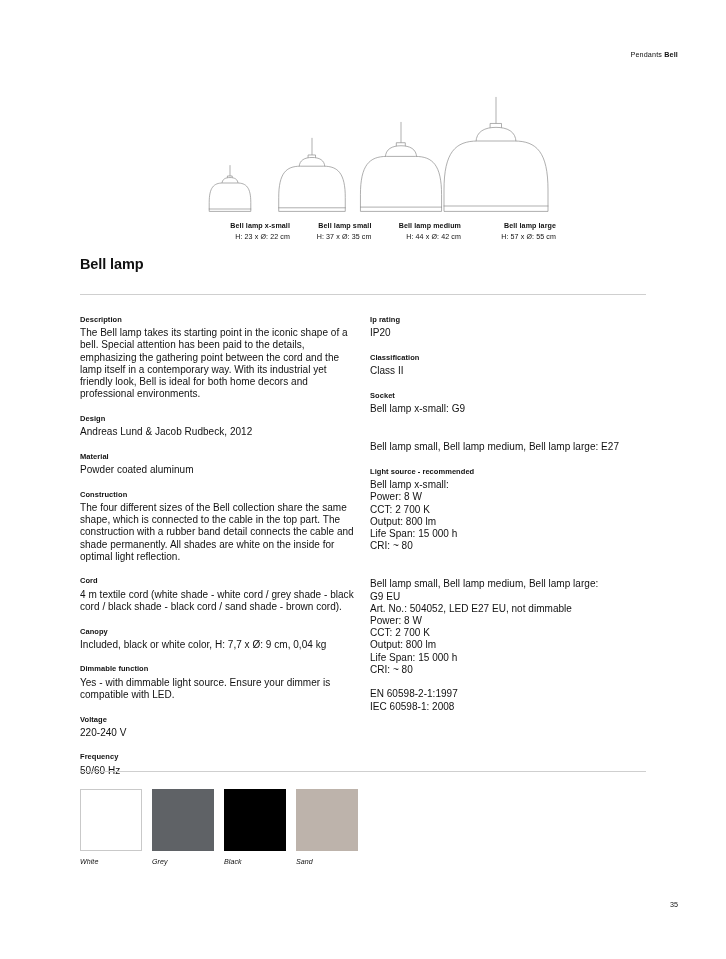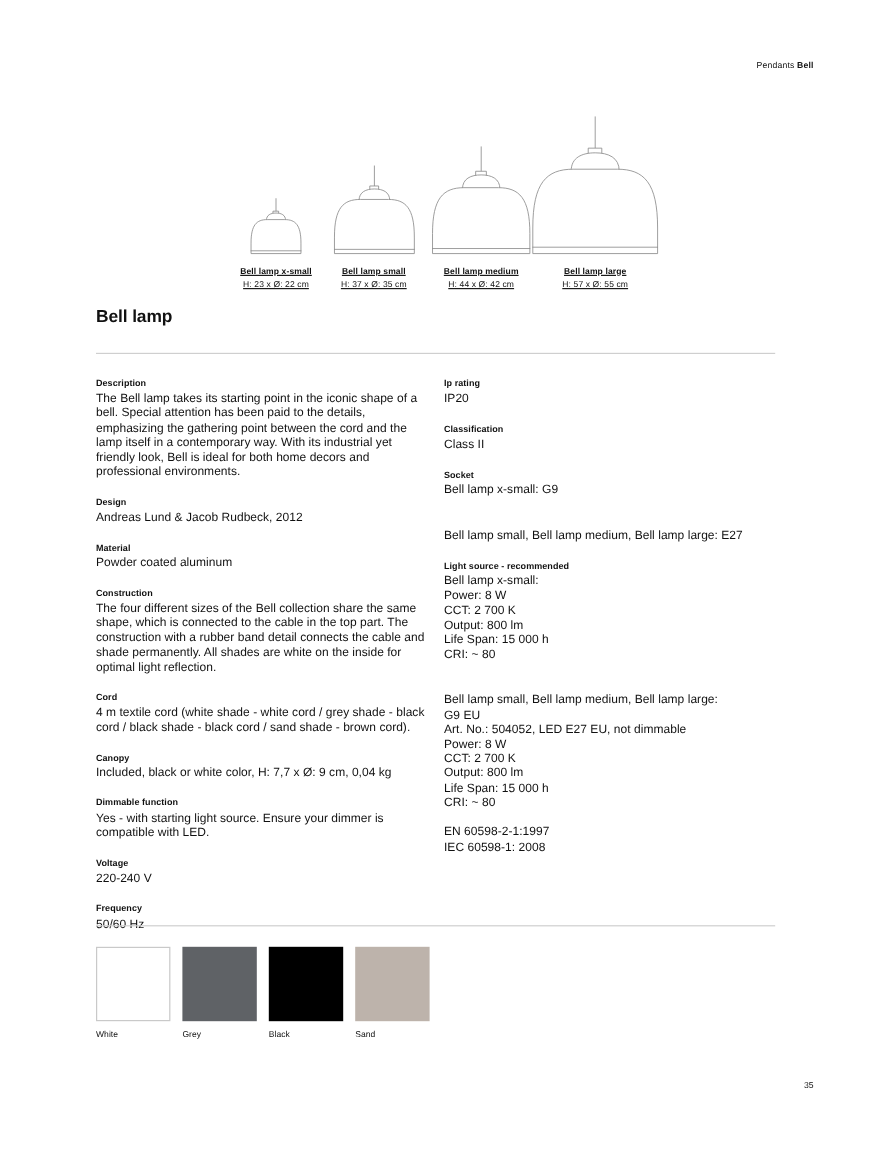--- a/index.html
+++ b/index.html
@@ -37,22 +37,21 @@
   .lamp-row {
     position: absolute;
     top: 96px;
     left: 190px;
     width: 460px;
     height: 145px;
   }
   .lamp-cell {
     position: absolute;
     bottom: 0;
-    text-align: center;
-    text-decoration: underline;
+    text-align: right;
   }
   .lamp-art {
     position: relative;
     margin: 0 auto;
     display: block;
   }
   .lamp-caption {
     margin-top: 9px;
     font-size: 7.1px;
     font-weight: bold;
@@ -120,21 +119,21 @@
   .block p.gap-before { margin-top: 26px; }
 
   
   .swatches {
     position: absolute;
     left: 80px;
     top: 789px;
     display: flex;
     gap: 10px;
   }
-  .swatch-cell { width: 62px; }
+  .swatch-cell { width: 62px; font-style: italic; }
   .swatch-chip {
     width: 62px;
     height: 62px;
     box-sizing: border-box;
   }
   .swatch-chip.bordered { border: 1px solid #c9c9c9; }
   .swatch-label {
     margin-top: 7px;
     font-size: 7.1px;
     letter-spacing: 0.05px;
@@ -243,21 +242,21 @@
       <div class="block">
         <h3>Cord</h3>
         <p>4 m textile cord (white shade - white cord / grey shade - black cord / black shade - black cord / sand shade - brown cord).</p>
       </div>
       <div class="block">
         <h3>Canopy</h3>
         <p>Included, black or white color, H: 7,7 x Ø: 9 cm, 0,04 kg</p>
       </div>
       <div class="block">
         <h3>Dimmable function</h3>
-        <p>Yes - with starting light source. Ensure your dimmer is compatible with LED.</p>
+        <p>Yes - with dimmable light source. Ensure your dimmer is compatible with LED.</p>
       </div>
       <div class="block">
         <h3>Voltage</h3>
         <p>220-240 V</p>
       </div>
       <div class="block">
         <h3>Frequency</h3>
         <p>50/60 Hz</p>
       </div>
     </div>

